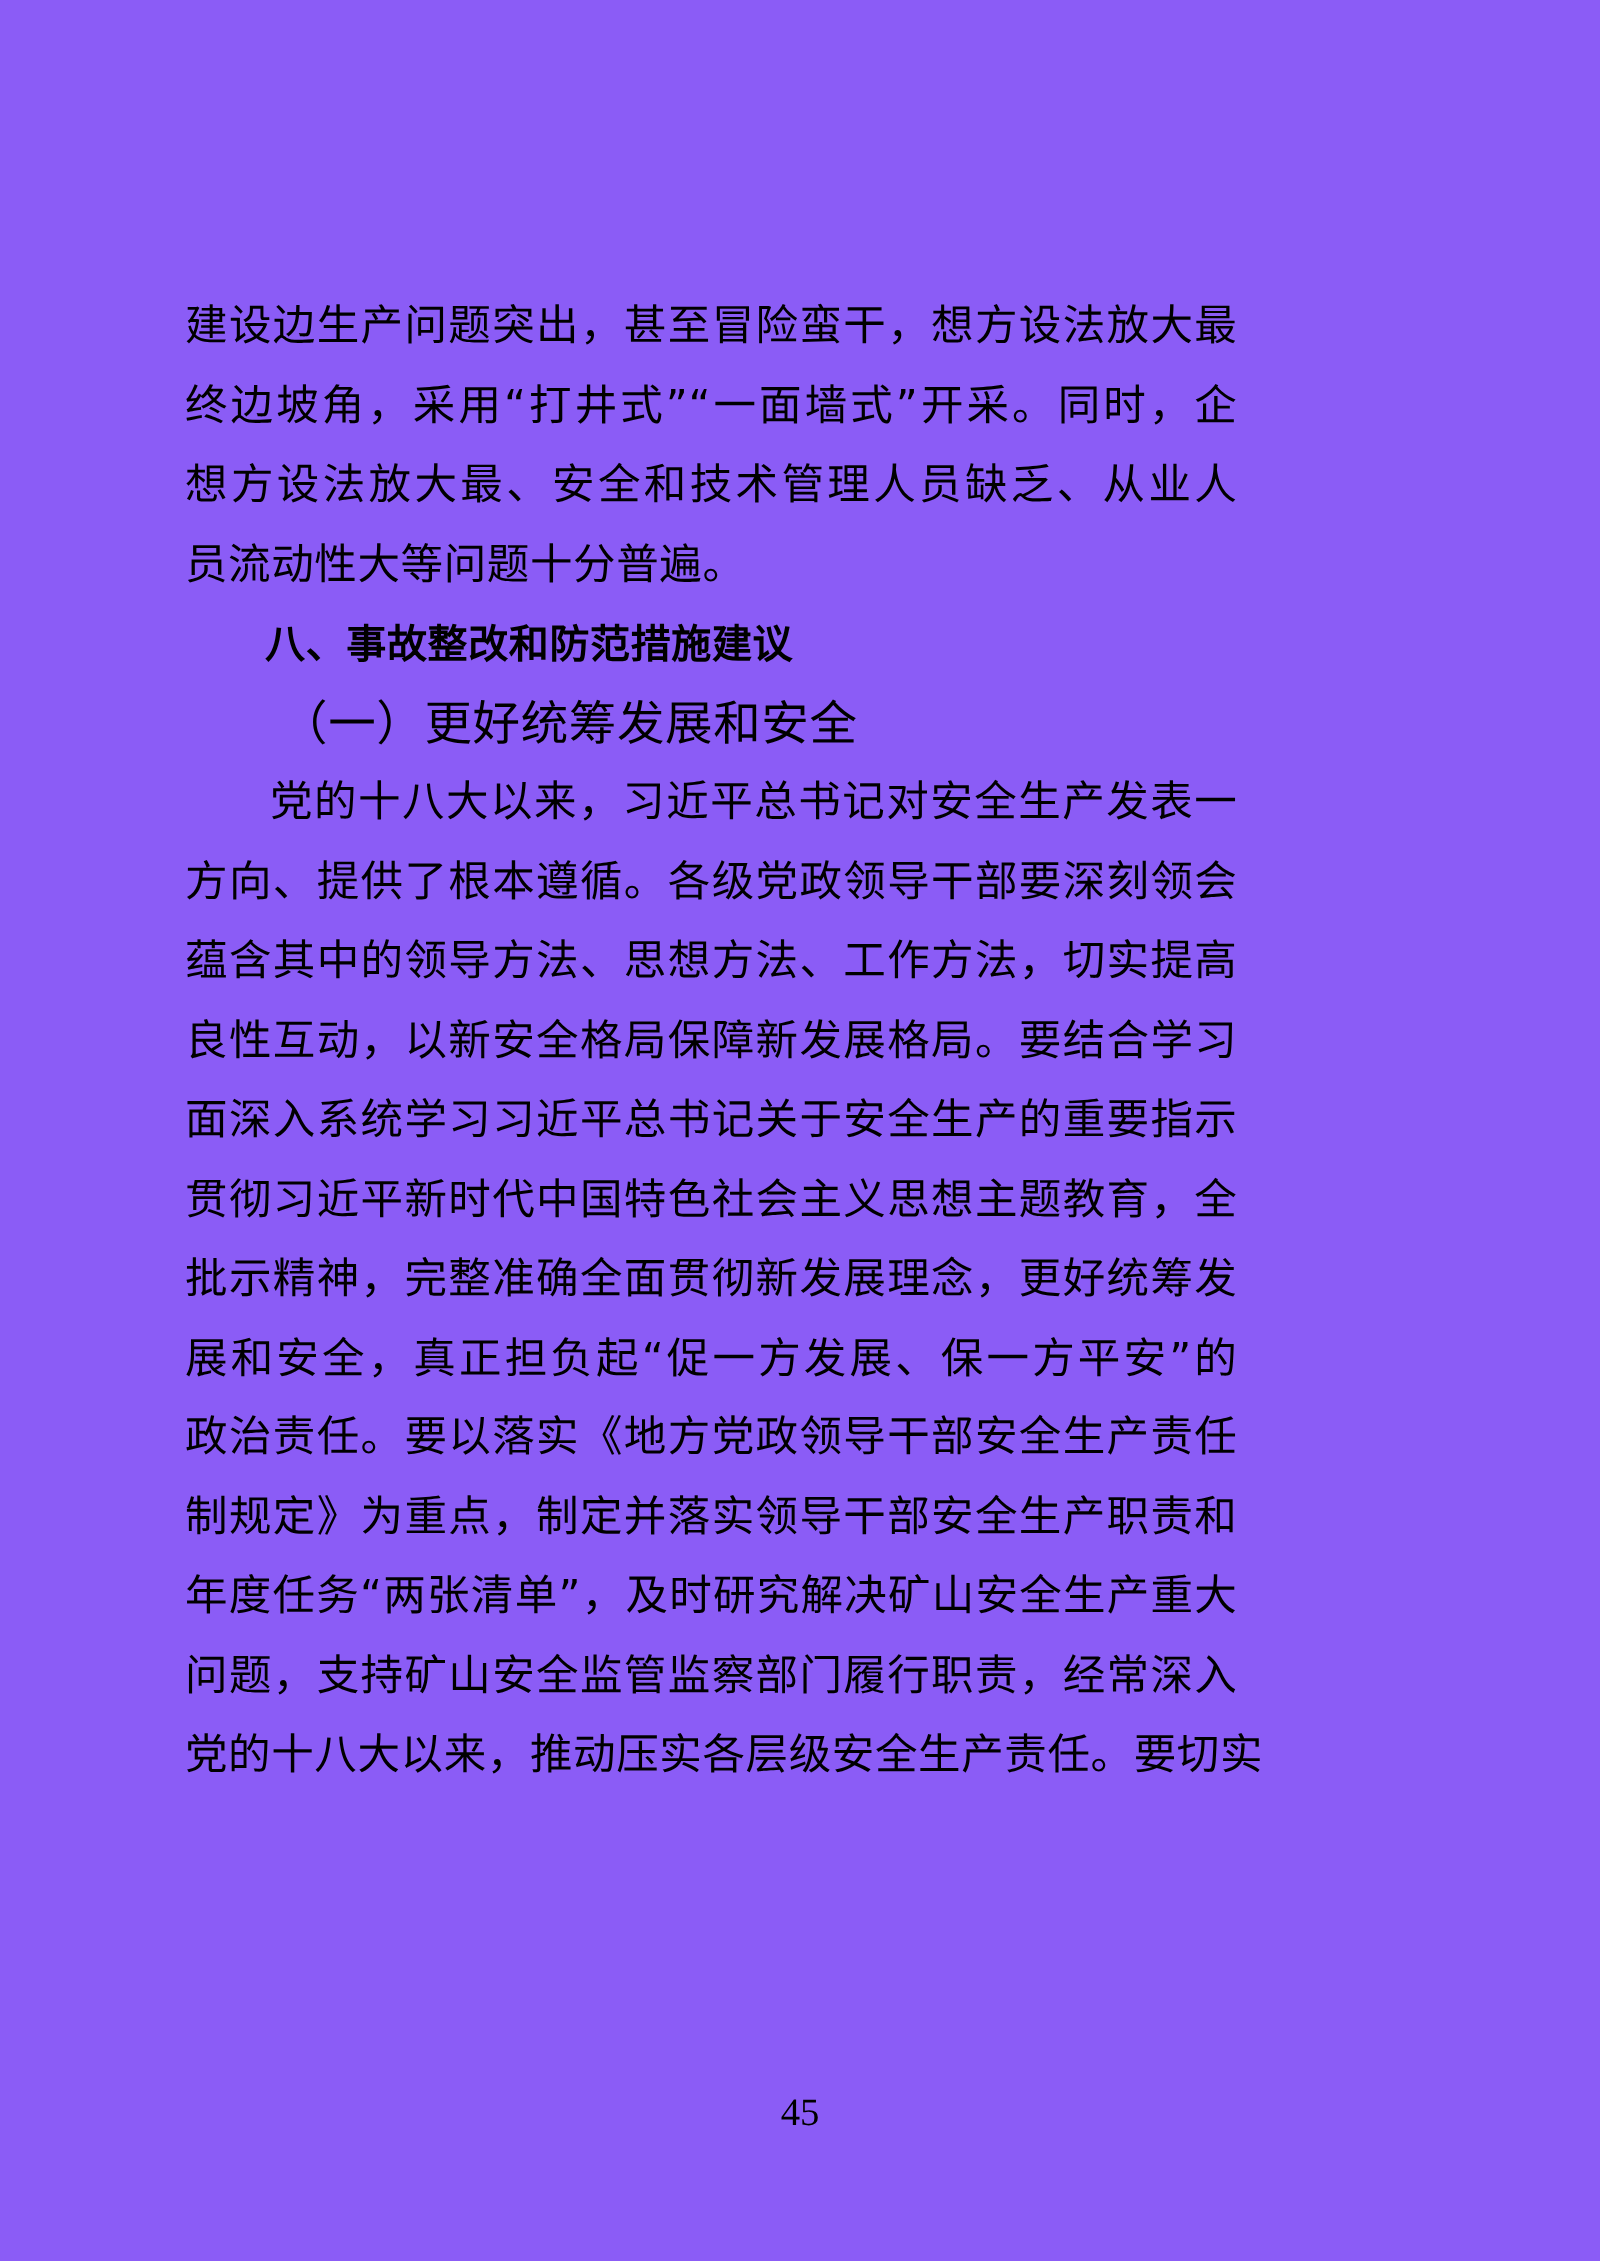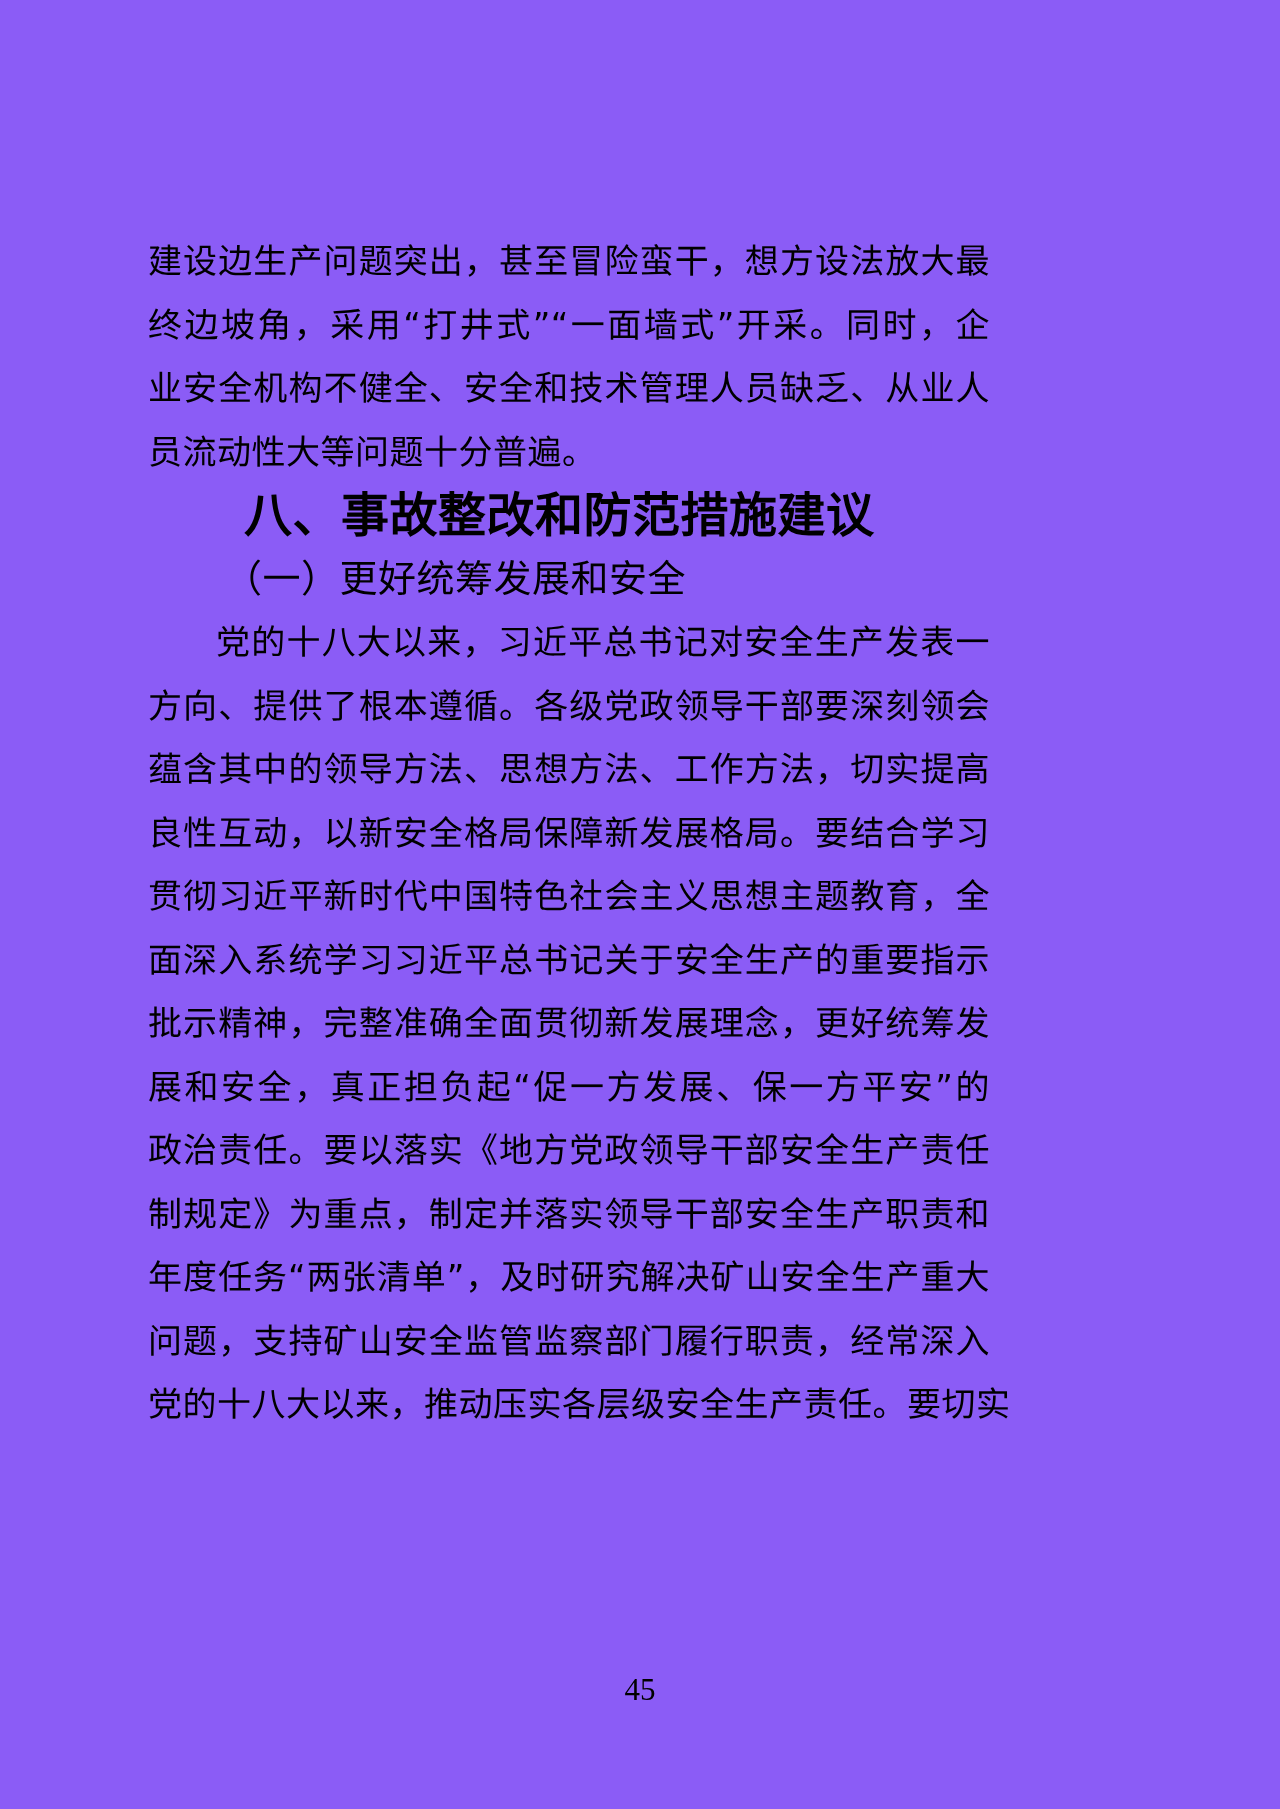--- a/index.html
+++ b/index.html
@@ -27,21 +27,21 @@
     text-align: justify;
     text-justify: inter-character;
     white-space: nowrap;
   }
   .line.full { text-align-last: justify; }
   .line.short { text-align: left; text-align-last: left; }
   .line.indent { text-indent: 2em; }
   .heading {
     font-weight: bold;
     text-indent: 2em;
-    font-size: 48px;
+    font-size: 32px;
     text-align: right;
     text-align-last: left;
   }
   .subheading {
     text-indent: 2em;
     font-size: 38px;
     text-align: right;
     text-align-last: left;
   }
   .pagenum {
@@ -56,35 +56,35 @@
 </head>
 <body>
 
 <div class="page">
 
   <div class="textblock">
 
     <div>
         <div class="line full">建设边生产问题突出，甚至冒险蛮干，想方设法放大最</div>
         <div class="line full">终边坡角，采用“打井式”“一面墙式”开采。同时，企</div>
-        <div class="line full">业安全机构不健全、安全和技术管理人员缺乏、从业人</div>
+        <div class="line full">想方设法放大最、安全和技术管理人员缺乏、从业人</div>
         <div class="line short">员流动性大等问题十分普遍。</div>
       </div>
 
     <div class="line heading">八、事故整改和防范措施建议</div>
 
     <div class="line subheading">（一）更好统筹发展和安全</div>
 
     <div>
         <div class="line full indent">党的十八大以来，习近平总书记对安全生产发表一</div>
         <div class="line full">方向、提供了根本遵循。各级党政领导干部要深刻领会</div>
         <div class="line full">蕴含其中的领导方法、思想方法、工作方法，切实提高</div>
         <div class="line full">良性互动，以新安全格局保障新发展格局。要结合学习</div>
+        <div class="line full">面深入系统学习习近平总书记关于安全生产的重要指示</div>
         <div class="line full">贯彻习近平新时代中国特色社会主义思想主题教育，全</div>
-        <div class="line full">面深入系统学习习近平总书记关于安全生产的重要指示</div>
         <div class="line full">批示精神，完整准确全面贯彻新发展理念，更好统筹发</div>
         <div class="line full">展和安全，真正担负起“促一方发展、保一方平安”的</div>
         <div class="line full">政治责任。要以落实《地方党政领导干部安全生产责任</div>
         <div class="line full">制规定》为重点，制定并落实领导干部安全生产职责和</div>
         <div class="line full">年度任务“两张清单”，及时研究解决矿山安全生产重大</div>
         <div class="line full">问题，支持矿山安全监管监察部门履行职责，经常深入</div>
         <div class="line full">党的十八大以来，推动压实各层级安全生产责任。要切实</div>
       </div>
 
   </div>

